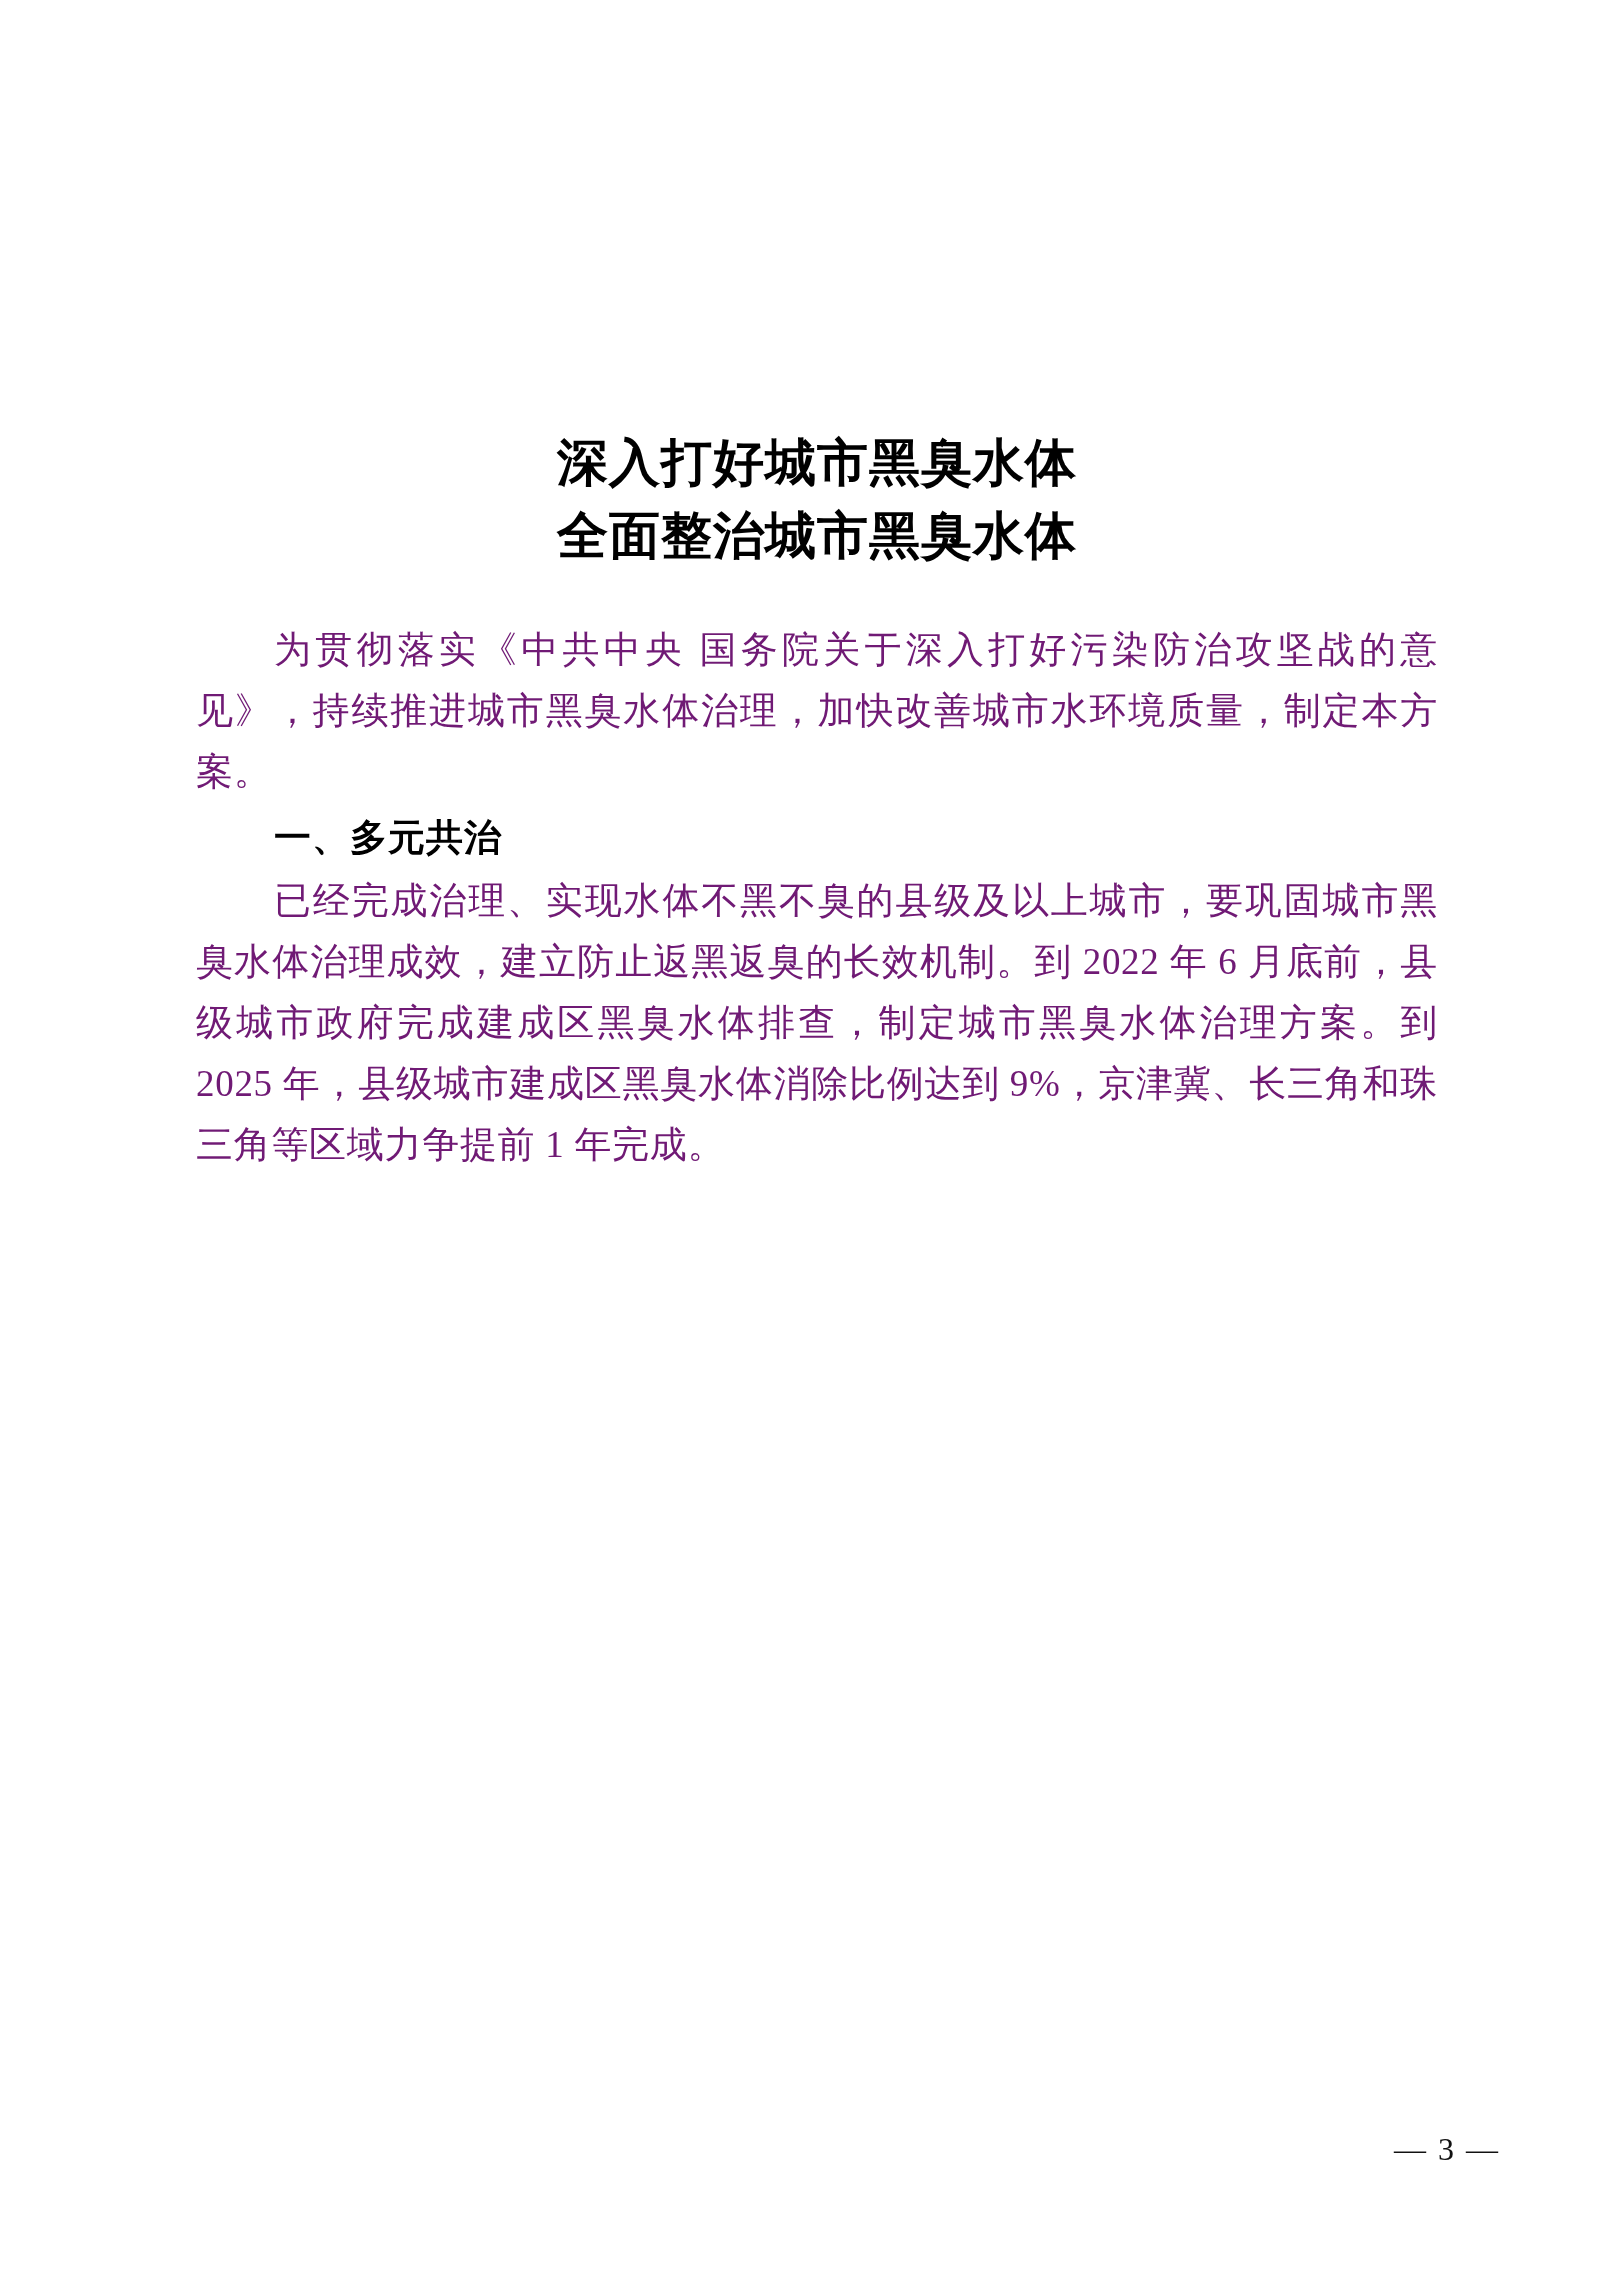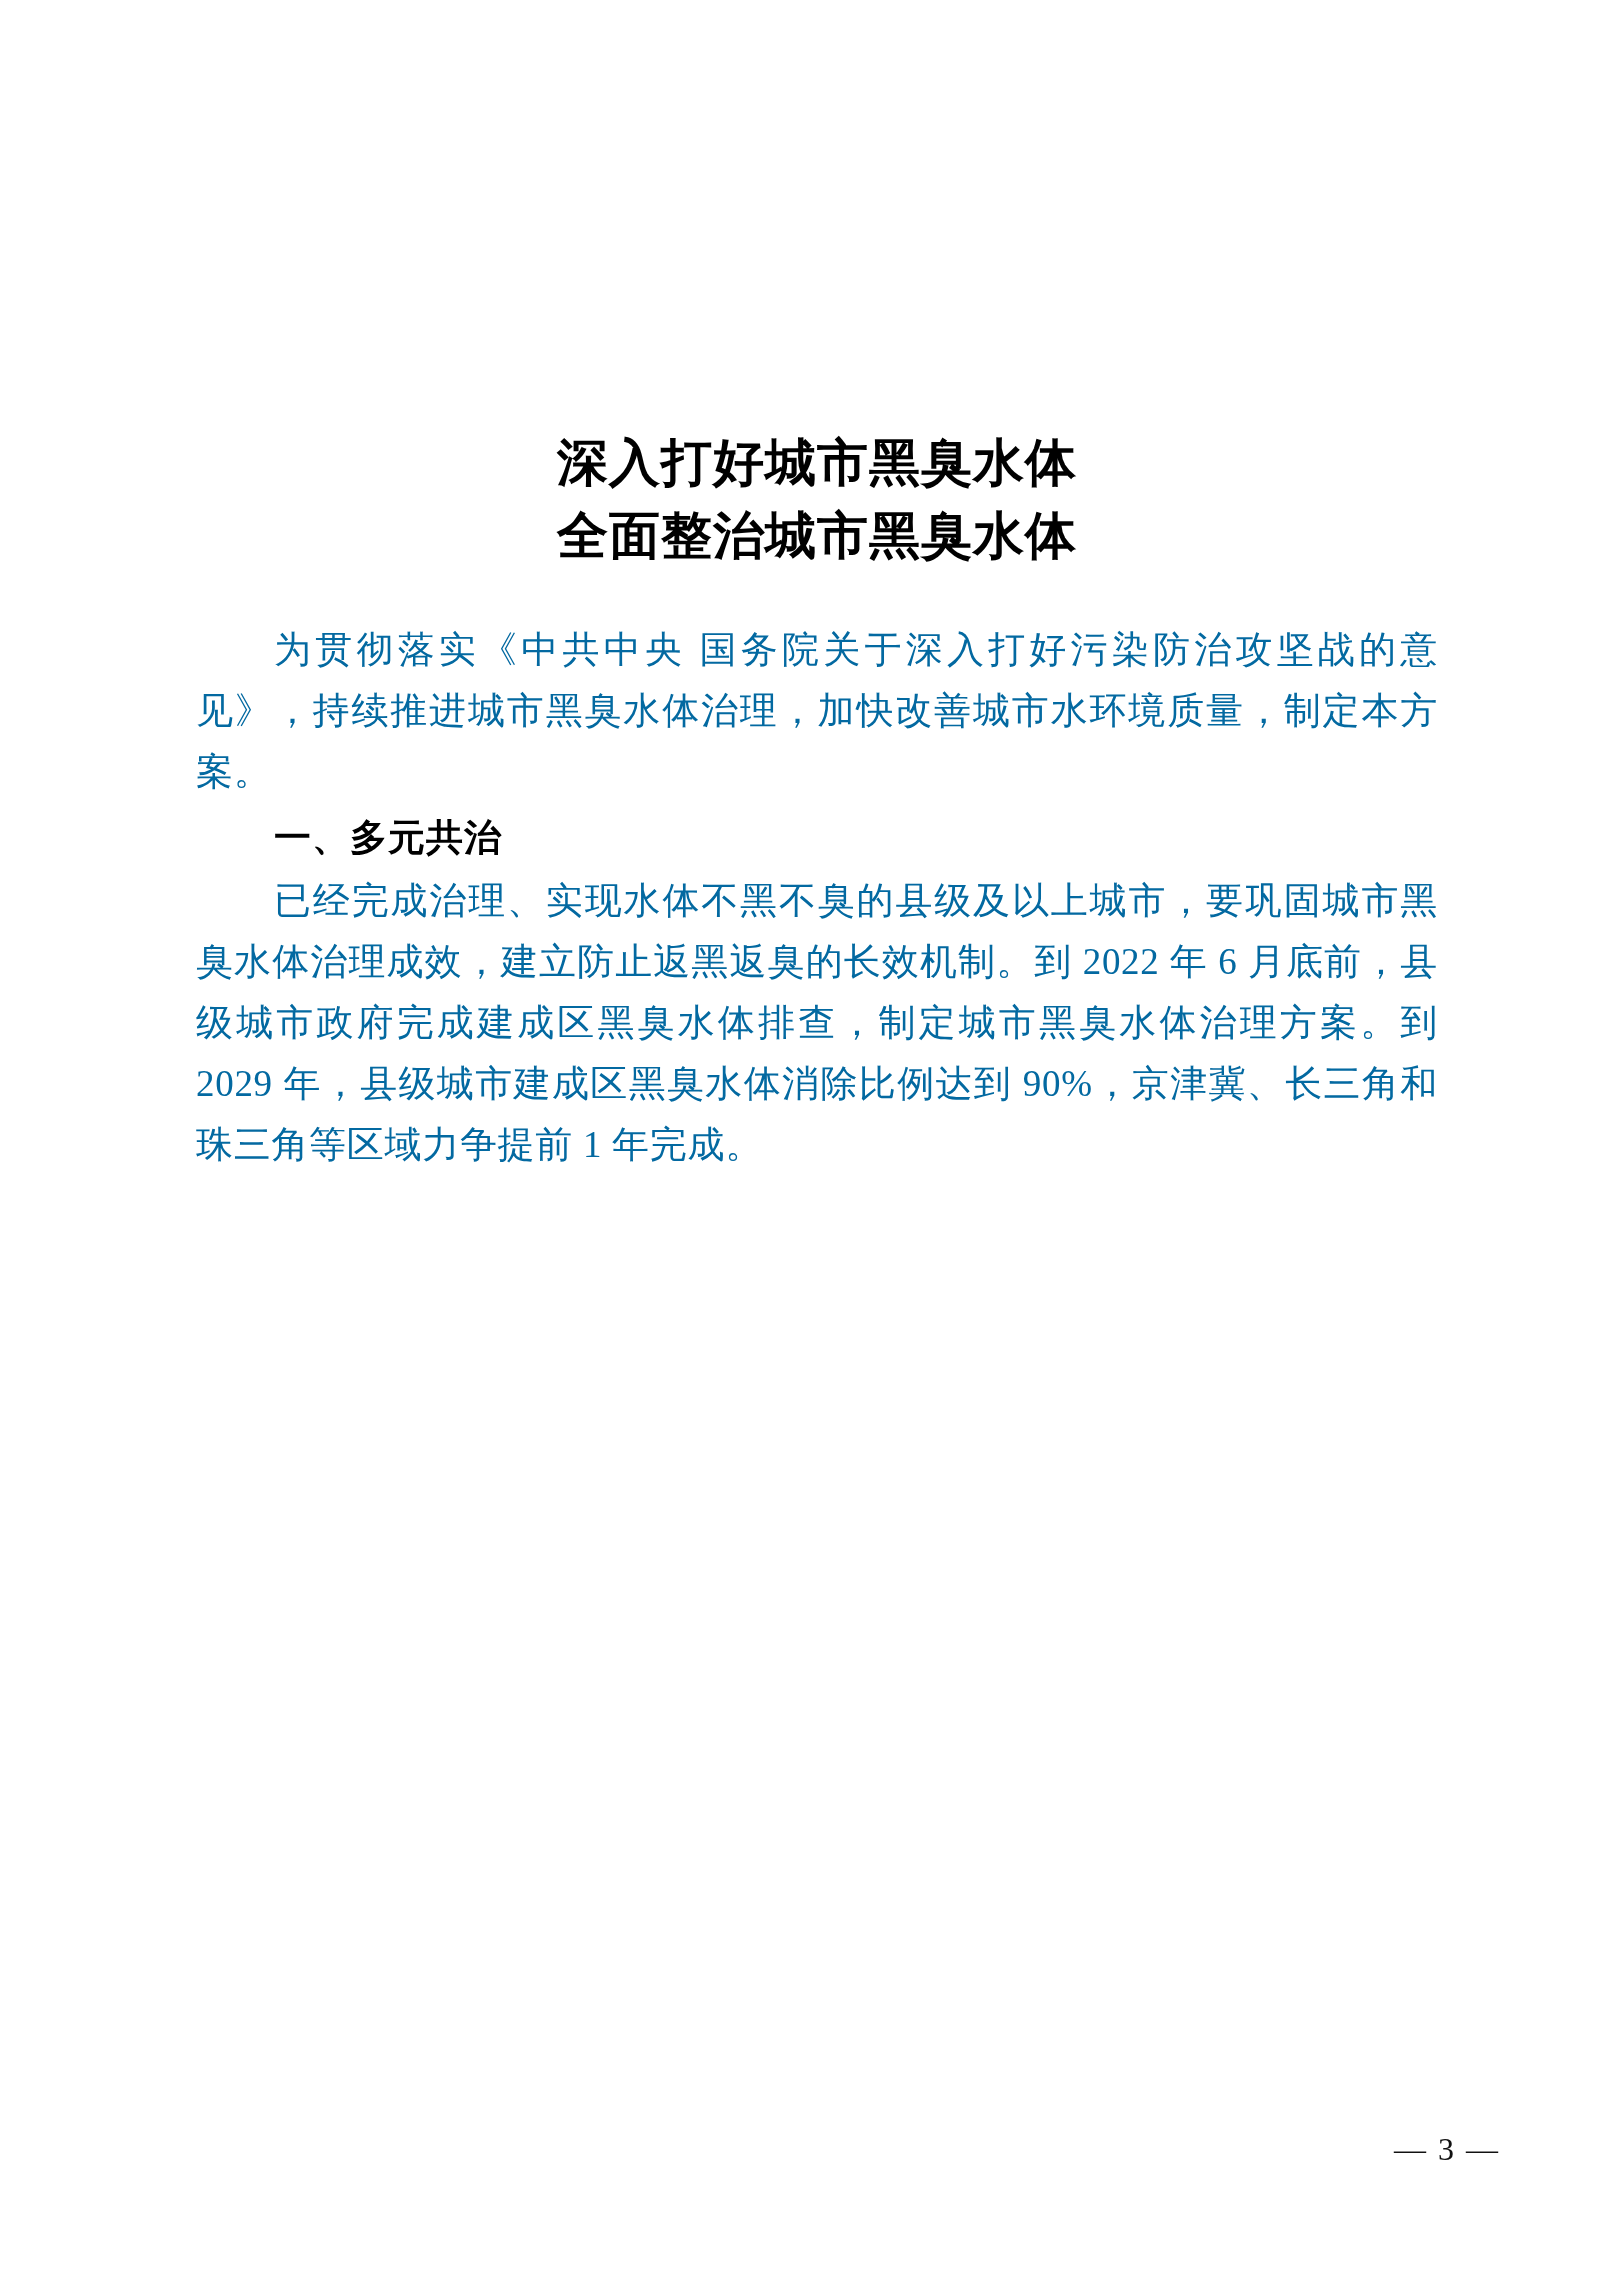--- a/index.html
+++ b/index.html
@@ -49,21 +49,21 @@
   }
   p.para {
     margin: 0;
     font-size: 37px;
     line-height: 61px;
     text-align: justify;
     text-align-last: left;
     text-justify: inter-ideograph;
     text-indent: 78px;
     letter-spacing: 0.7px;
-    color: #0369a1;
+    color: #701a75;
   }
   p.para + p.para {
     margin-top: 2px;
   }
 
   
   h2.section-heading {
     margin: 4.9px 0 2px 0;
     font-family: "Liberation Sans", "DejaVu Sans", sans-serif;
     font-weight: bold;
@@ -99,21 +99,21 @@
       <span class="title-line">全面整治城市黑臭水体</span>
     </h1>
 
     <div class="body-block">
 
       <p class="para">为贯彻落实《中共中央 国务院关于深入打好污染防治攻坚战的意见》，持续推进城市黑臭水体治理，加快改善城市水环境质量，制定本方案。</p>
 
       <h2 class="section-heading">一、多元共治</h2>
 
 
-      <p class="para">已经完成治理、实现水体不黑不臭的县级及以上城市，要巩固城市黑臭水体治理成效，建立防止返黑返臭的长效机制。到 2022 年 6 月底前，县级城市政府完成建成区黑臭水体排查，制定城市黑臭水体治理方案。到 2029 年，县级城市建成区黑臭水体消除比例达到 90%，京津冀、长三角和珠三角等区域力争提前 1 年完成。</p>
+      <p class="para">已经完成治理、实现水体不黑不臭的县级及以上城市，要巩固城市黑臭水体治理成效，建立防止返黑返臭的长效机制。到 2022 年 6 月底前，县级城市政府完成建成区黑臭水体排查，制定城市黑臭水体治理方案。到 2025 年，县级城市建成区黑臭水体消除比例达到 9%，京津冀、长三角和珠三角等区域力争提前 1 年完成。</p>
 
     </div>
   </div>
 
   <div class="page-number">— 3 —</div>
 
 </div>
 
 
 </body></html>

